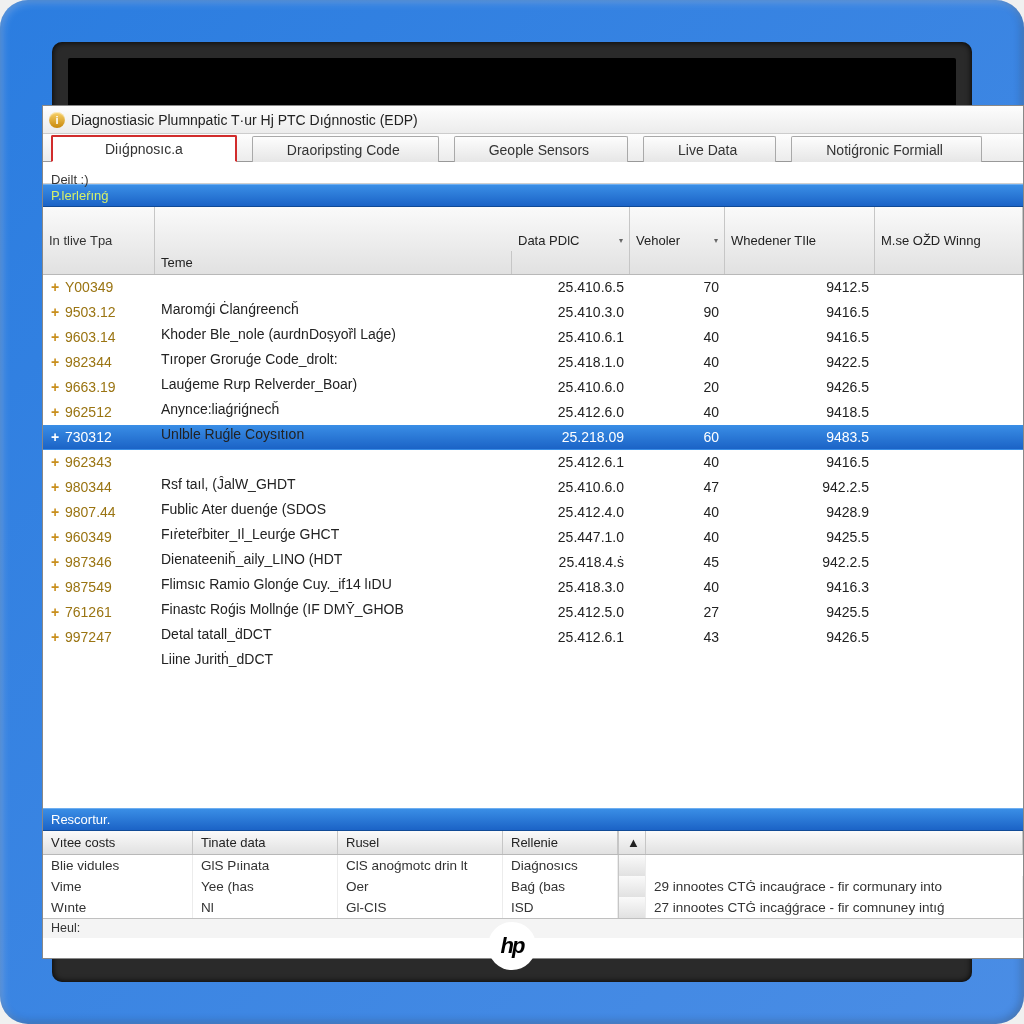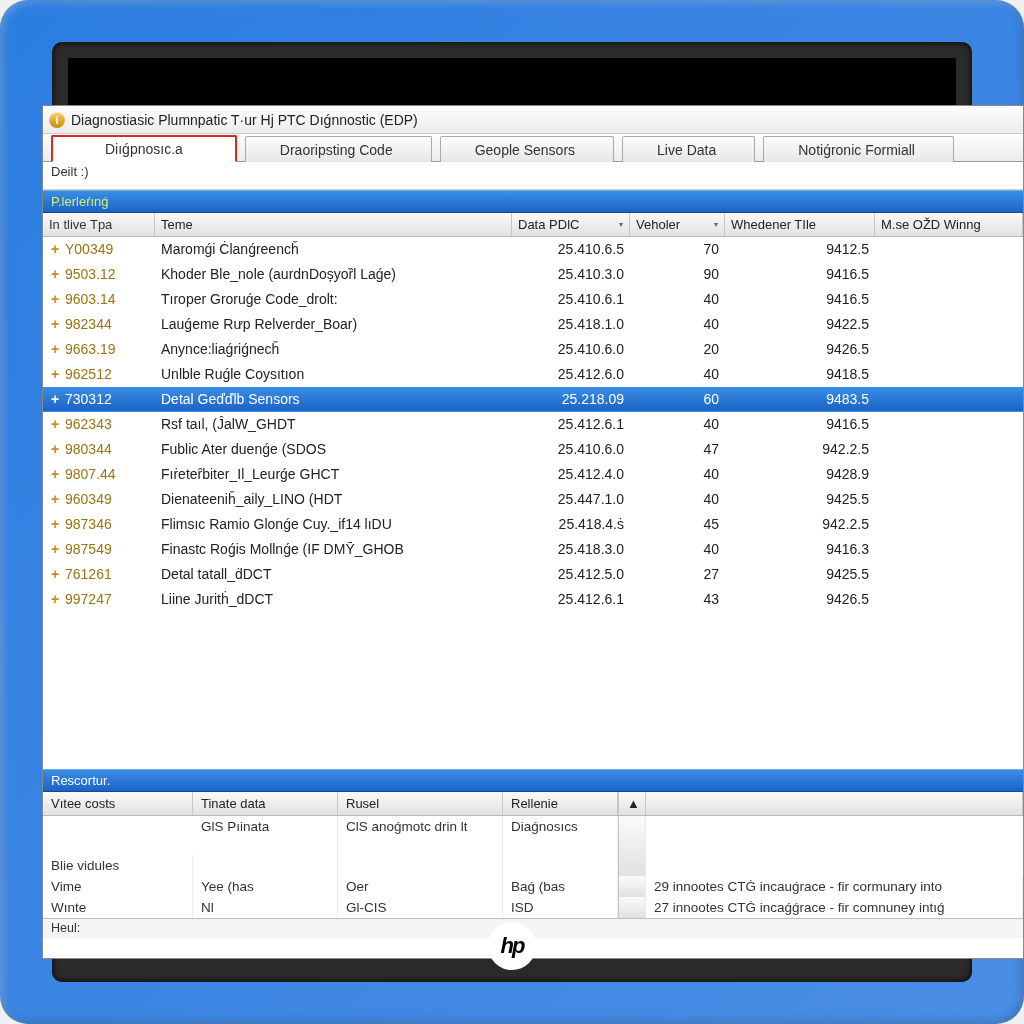--- a/index.html
+++ b/index.html
@@ -3,30 +3,30 @@
 <meta charset="utf-8">
 <style>
   *{box-sizing:border-box;margin:0;padding:0;}
   body{font-family:"Segoe UI",Tahoma,sans-serif;font-size:13px;background:#f0f0f0;}
   .device-frame{width:1024px;height:1024px;background:linear-gradient(135deg,#2b7de0 0%,#4a8de5 100%);position:relative;border-radius:28px;box-shadow:inset -2px -2px 8px rgba(0,0,0,.25),inset 2px 2px 8px rgba(255,255,255,.3);}
   .bezel{position:absolute;left:52px;top:42px;right:52px;bottom:42px;background:#2a2a2a;border-radius:10px;padding:16px 14px;box-shadow:inset 0 0 6px #000;}
   .screen{position:absolute;left:68px;top:58px;right:68px;bottom:120px;background:#000;border-radius:2px;}
   .window{position:absolute;left:42px;top:105px;right:0;bottom:65px;background:#fff;border:1px solid #888;font-size:14px;color:#222;overflow:hidden;}
   .titlebar{height:28px;display:flex;align-items:center;padding:0 6px;background:linear-gradient(#fdfdfd,#ececec);border-bottom:1px solid #ccc;}
   .titlebar .ticon{width:16px;height:16px;border-radius:50%;background:linear-gradient(#f9d36b,#c8880b);display:flex;align-items:center;justify-content:center;color:#fff;font-weight:bold;font-size:11px;margin-right:6px;box-shadow:inset 0 1px 1px rgba(255,255,255,.6);}
-  .tabs{display:flex;height:28px;align-items:flex-end;background:linear-gradient(#fdfdfd,#ececec);padding-left:8px;border-bottom:1px solid #999;gap:9px;}
+  .tabs{display:flex;height:28px;align-items:flex-end;background:linear-gradient(#fdfdfd,#ececec);padding-left:8px;border-bottom:1px solid #999;gap:16px;}
   .tab{padding:5px 38px 4px 34px;background:linear-gradient(#fdfdfd,#e6e6e6);border:1px solid #a9a9a9;border-bottom:none;margin-right:-1px;margin-bottom:-1px;font-size:14px;color:#333;cursor:pointer;border-radius:2px 2px 0 0;white-space:nowrap;}
   .tab.active{border:2px solid #d12c2c;border-bottom:1px solid #fff;background:#fff;padding:4px 52px 4px 52px;}
-  .subbar{height:28px;padding:2px 8px;background:#fff;border-bottom:1px solid #d0d0d0;font-size:13px;color:#333;}
+  .subbar{height:22px;padding:10px 8px;background:#fff;border-bottom:1px solid #d0d0d0;font-size:13px;color:#333;}
   .section-head{background:linear-gradient(#3a8ee6,#1b63c6);color:#d6f06a;font-weight:500;padding:3px 8px;font-size:13px;border-top:1px solid #6eaef0;border-bottom:1px solid #104a96;}
   .grid-head{display:flex;background:linear-gradient(#fafafa,#e1e1e1);border-bottom:1px solid #b8b8b8;}
   .grid-head .gh{padding:4px 6px;border-right:1px solid #c6c6c6;font-size:13px;color:#222;display:flex;align-items:center;justify-content:space-between;}
   .gh .arr{font-size:8px;color:#666;margin-left:4px;}
   .c-a{width:112px;}
-  .c-b{flex:1;}
+  .c-b{flex:1;margin-top:44px;}
   .c-c{width:118px;text-align:right;justify-content:flex-end;}
   .c-d{width:95px;text-align:right;justify-content:flex-end;}
   .c-e{width:150px;text-align:right;justify-content:flex-end;}
   .c-f{width:148px;text-align:left;}
   .rows{background:#fff;}
   .row{display:flex;height:25px;align-items:center;border-bottom:1px solid transparent;}
   .row.selected{background:linear-gradient(#3a8ee6,#1b63c6);color:#fff;}
   .row.selected .plus{color:#fff;border-color:#fff;}
   .cell{padding:0 6px;font-size:14px;white-space:nowrap;overflow:hidden;}
   .c-a .plus{display:inline-block;width:12px;text-align:center;color:#c88e1b;font-weight:bold;margin-right:4px;}
@@ -41,21 +41,21 @@
   .brow div{padding:3px 8px;border-right:1px solid #ececec;font-size:13.5px;color:#333;white-space:nowrap;overflow:hidden;}
   .bc1{width:150px;}
   .bc2{width:145px;}
   .bc3{width:165px;}
   .bc4{width:115px;}
   .bc5{width:28px;text-align:center;background:linear-gradient(#fafafa,#e1e1e1);border-left:1px solid #c6c6c6;}
   .bc6{flex:1;}
   .statusbar{height:20px;padding:2px 8px;background:#f4f4f4;border-top:1px solid #c0c0c0;font-size:12.5px;color:#333;}
   .hp-logo{position:absolute;bottom:54px;left:50%;transform:translateX(-50%);width:48px;height:48px;border-radius:50%;background:#fff;display:flex;align-items:center;justify-content:center;}
   .hp-logo span{color:#000;font-weight:bold;font-size:22px;font-style:italic;letter-spacing:-2px;font-family:Arial,sans-serif;}
-  .sel-link{color:#5294e2;margin-top:39px;}
+  .sel-link{color:#5294e2;}
   .row.selected .c-a{color:#fff;}
   .gh.c-a{color:#333;}
 </style>
 </head>
 <body>
 
 <div class="device-frame">
   <div class="bezel"></div>
   <div class="screen"></div>
 

